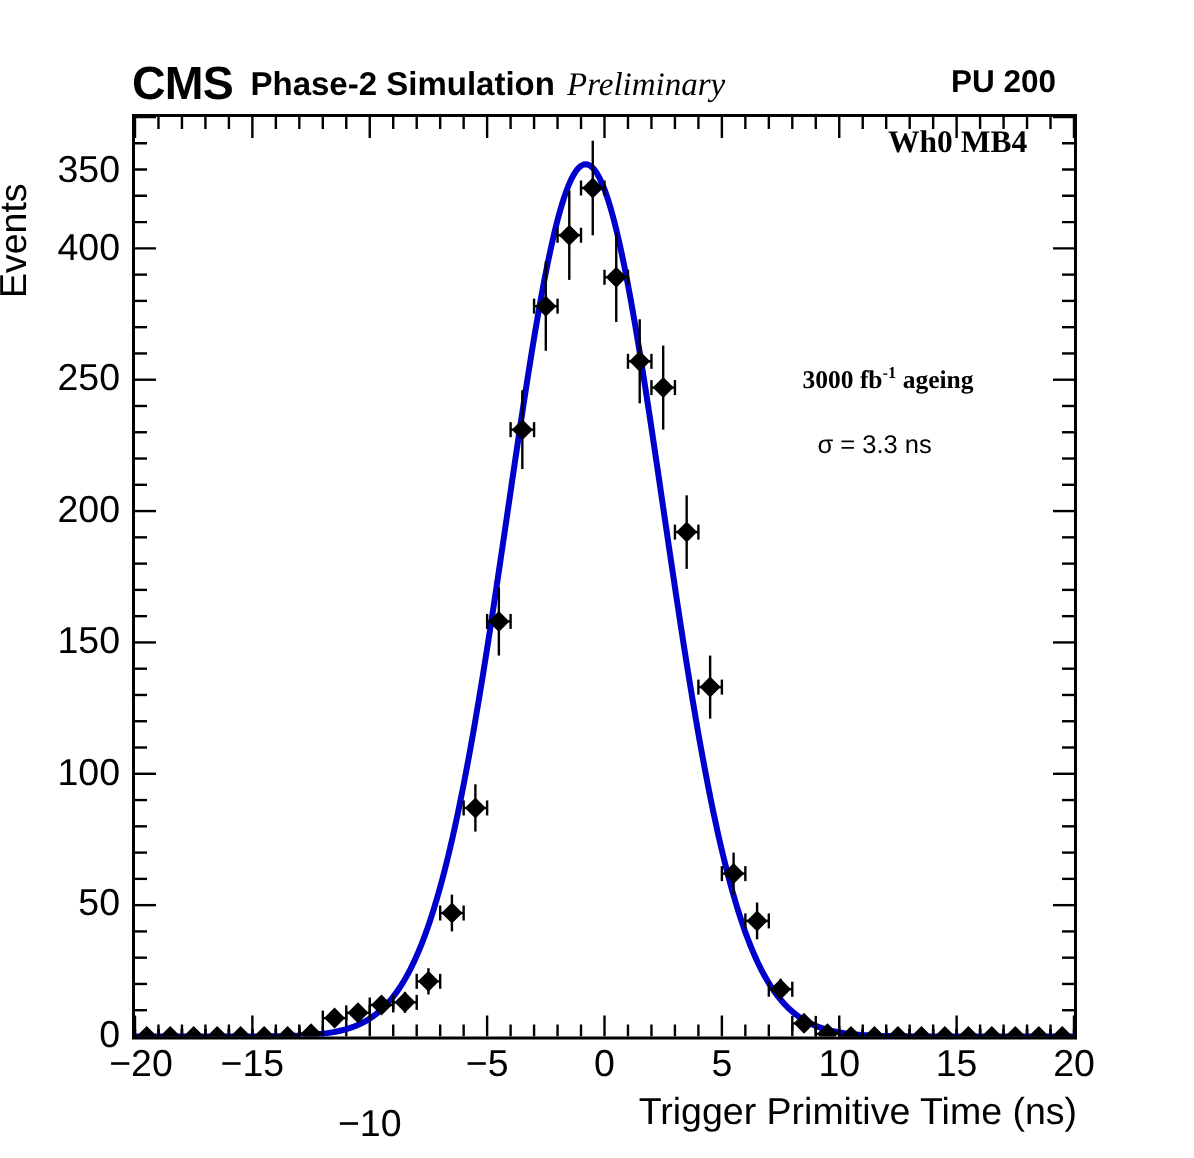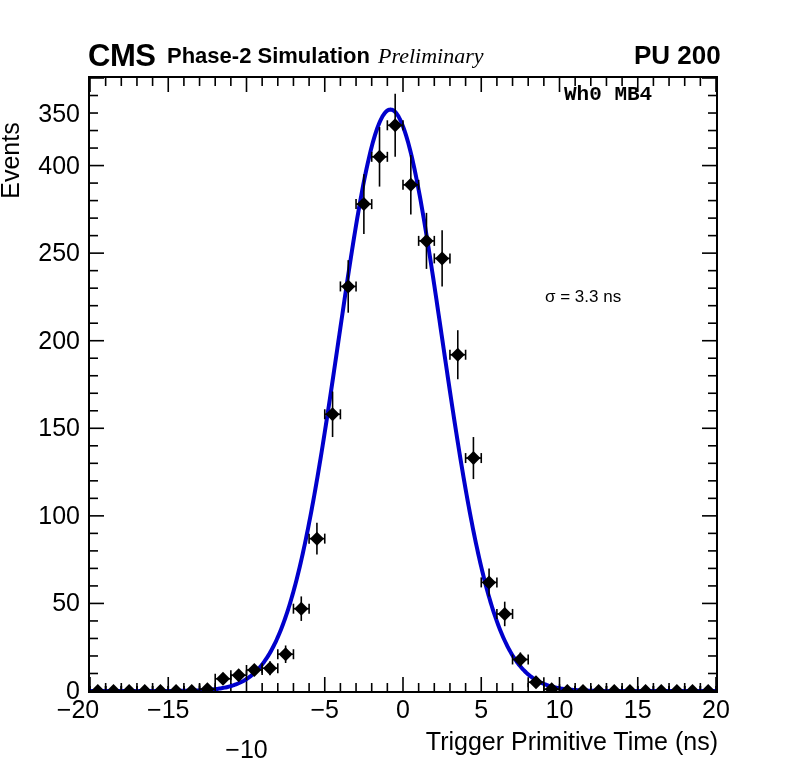--- a/index.html
+++ b/index.html
@@ -8,29 +8,29 @@
 
   
   .hdr{position:absolute;left:0;top:0;width:796px;height:76px;}
   .cms-logo{position:absolute;left:88px;top:40px;font-family:"Liberation Sans",sans-serif;
             font-weight:bold;font-size:31px;line-height:31px;color:#000;letter-spacing:-0.5px;}
   .cms-sub{position:absolute;left:167px;top:45px;font-family:"Liberation Sans",sans-serif;
            font-weight:bold;font-size:22px;line-height:22px;color:#000;}
   .cms-prelim{position:absolute;left:378px;top:45px;font-family:"Liberation Serif",serif;
               font-style:italic;font-size:22px;line-height:22px;color:#000;}
   .cms-pu{position:absolute;left:634px;top:43px;font-family:"Liberation Sans",sans-serif;
-          font-weight:bold;font-size:26px;line-height:24px;color:#000;}
+          font-weight:bold;font-size:21px;line-height:24px;color:#000;}
 
   
   .frame{position:absolute;left:88px;top:76px;width:630px;height:617px;
          border:2px solid #000;box-sizing:border-box;background:#fff;}
   .plotarea{position:absolute;left:0;top:0;width:100%;height:100%;overflow:hidden;}
 
   
-  .wh-label{position:absolute;left:564px;top:84px;font-family:Liberation Mono, monospace;
+  .wh-label{position:absolute;left:592px;top:84px;font-family:Liberation Serif, serif;
             font-weight:bold;font-size:21px;line-height:21px;color:#000;}
   .ann-lumi{position:absolute;left:535px;top:241px;font-family:"Liberation Serif",serif;
             font-weight:bold;font-size:17px;line-height:17px;color:#000;white-space:nowrap;}
   .ann-lumi sup{font-size:11px;vertical-align:super;}
   .ann-sigma{position:absolute;left:545px;top:288px;font-family:"Liberation Sans",sans-serif;
              font-size:17px;line-height:17px;color:#000;white-space:nowrap;}
 
   
   .ytitle{position:absolute;left:-8px;top:68px;width:160px;
           transform:rotate(-90deg);transform-origin:50% 50%;
@@ -67,21 +67,21 @@
       <div class="ylab" style="top: 678px; width: 78px;">0</div>
       <div class="ylab" style="top: 590.429px; width: 78px;">50</div>
       <div class="ylab" style="top: 502.857px; width: 78px;">100</div>
       <div class="ylab" style="top: 415.286px; width: 78px;">150</div>
       <div class="ylab" style="top: 327.714px; width: 78px;">200</div>
       <div class="ylab" style="top: 240.143px; width: 78px;">250</div>
       <div class="ylab" style="top: 152.571px; width: 78px;">400</div>
       <div class="ylab" style="top: 65px; width: 78px; margin-top: 36px;">350</div>
     </div>
   <div id="xlabels">
-      <div class="xlab" style="left: 78px;">−20</div>
+      <div class="xlab" style="left: 94px;">−20</div>
       <div class="xlab" style="left: 168.25px;">−15</div>
       <div class="xlab" style="left: 246.5px; margin-top: 40px;">−10</div>
       <div class="xlab" style="left: 324.75px;">−5</div>
       <div class="xlab" style="left: 403px;">0</div>
       <div class="xlab" style="left: 481.25px;">5</div>
       <div class="xlab" style="left: 559.5px;">10</div>
       <div class="xlab" style="left: 637.75px;">15</div>
       <div class="xlab" style="left: 716px; text-align: right;">20</div>
     </div>
 
@@ -506,16 +506,17 @@
             <line x1="610.3500000000001" y1="613" x2="626" y2="613" stroke="#000000" stroke-width="1.6"></line>
             <line x1="610.3500000000001" y1="608" x2="610.3500000000001" y2="618" stroke="#000000" stroke-width="1.6"></line>
             <line x1="626" y1="608" x2="626" y2="618" stroke="#000000" stroke-width="1.6"></line>
             <polygon points="618.1750000000001,606 625.1750000000001,613 618.1750000000001,620 611.1750000000001,613" fill="#000000"></polygon>
           </g>
         </g>
       </svg>
   </div>
 
   <div class="wh-label">Wh0 MB4</div>
+  <div class="ann-lumi"><span>3000 fb</span><sup>-1</sup><span> ageing</span></div>
   <div class="ann-sigma">σ = 3.3 ns</div>
 
   <div class="xtitle">Trigger Primitive Time (ns)</div>
 </div>
 
 </body></html>

